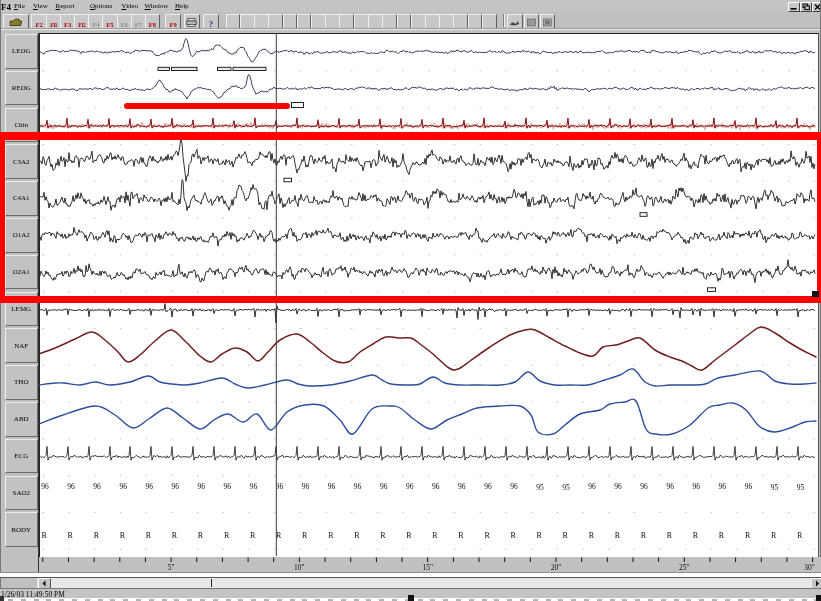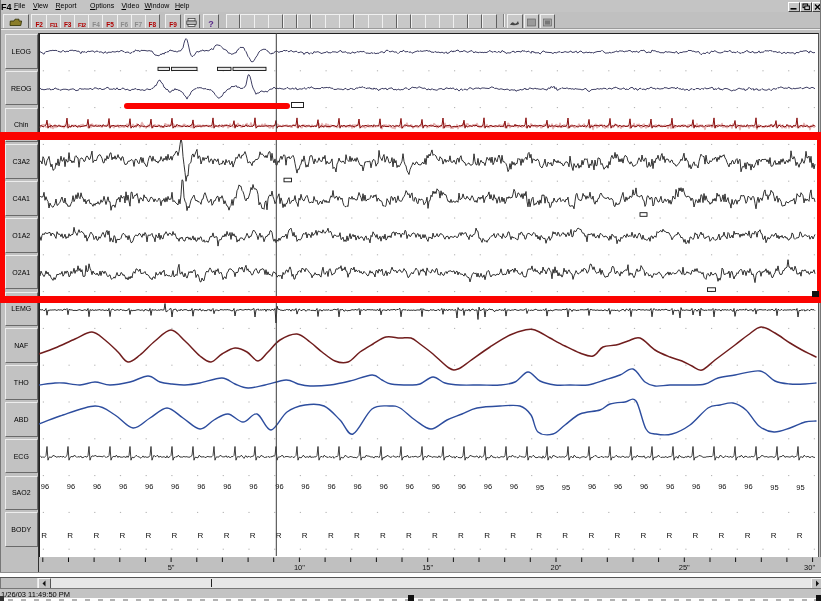--- a/index.html
+++ b/index.html
@@ -1,15 +1,15 @@
 <!DOCTYPE html>
 <html><head><meta charset="utf-8"><style>
 html,body{margin:0;padding:0;background:#c0c0c0}
 #win{position:relative;width:821px;height:601px;background:#c0c0c0;overflow:hidden;
- font-family:Liberation Sans, sans-serif;}
+ font-family:Liberation Serif, serif;}
 .abs{position:absolute}
 .mi{position:absolute;top:2px;font-size:7px;color:#000}
 .tb{position:absolute;top:13.5px;height:13px;background:#c8c8c8;
  border-top:1px solid #f0f0f0;border-left:1px solid #f0f0f0;
  border-right:1px solid #606060;border-bottom:1px solid #606060;
  text-align:center;line-height:13px}
 .cell{position:absolute;left:5px;width:30.5px;height:32.5px;background:#c2c2c2;
  border-top:1px solid #ededed;border-left:1px solid #ededed;
  border-right:1px solid #6a6a6a;border-bottom:1px solid #6a6a6a;
  font-size:7px;color:#000;text-align:center;display:flex;align-items:center;justify-content:center}

